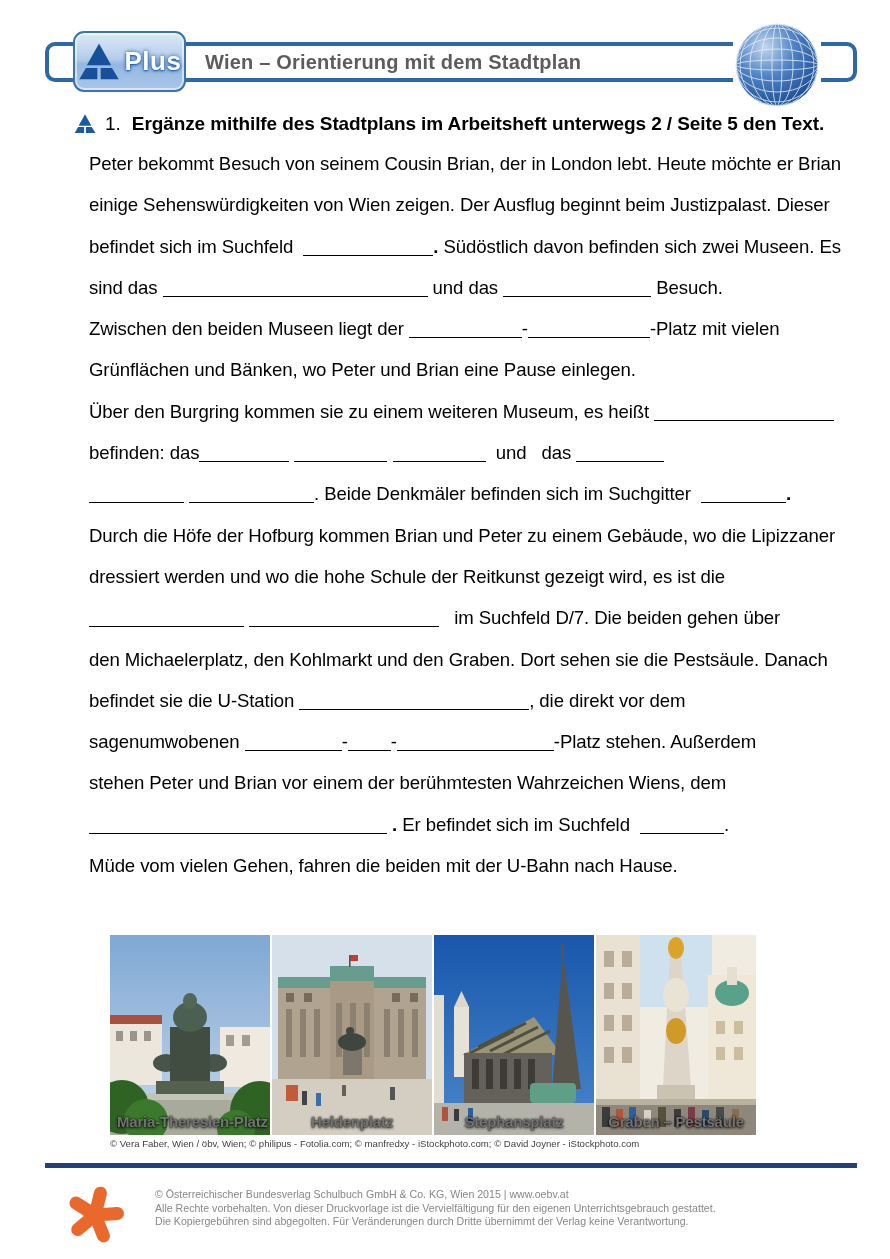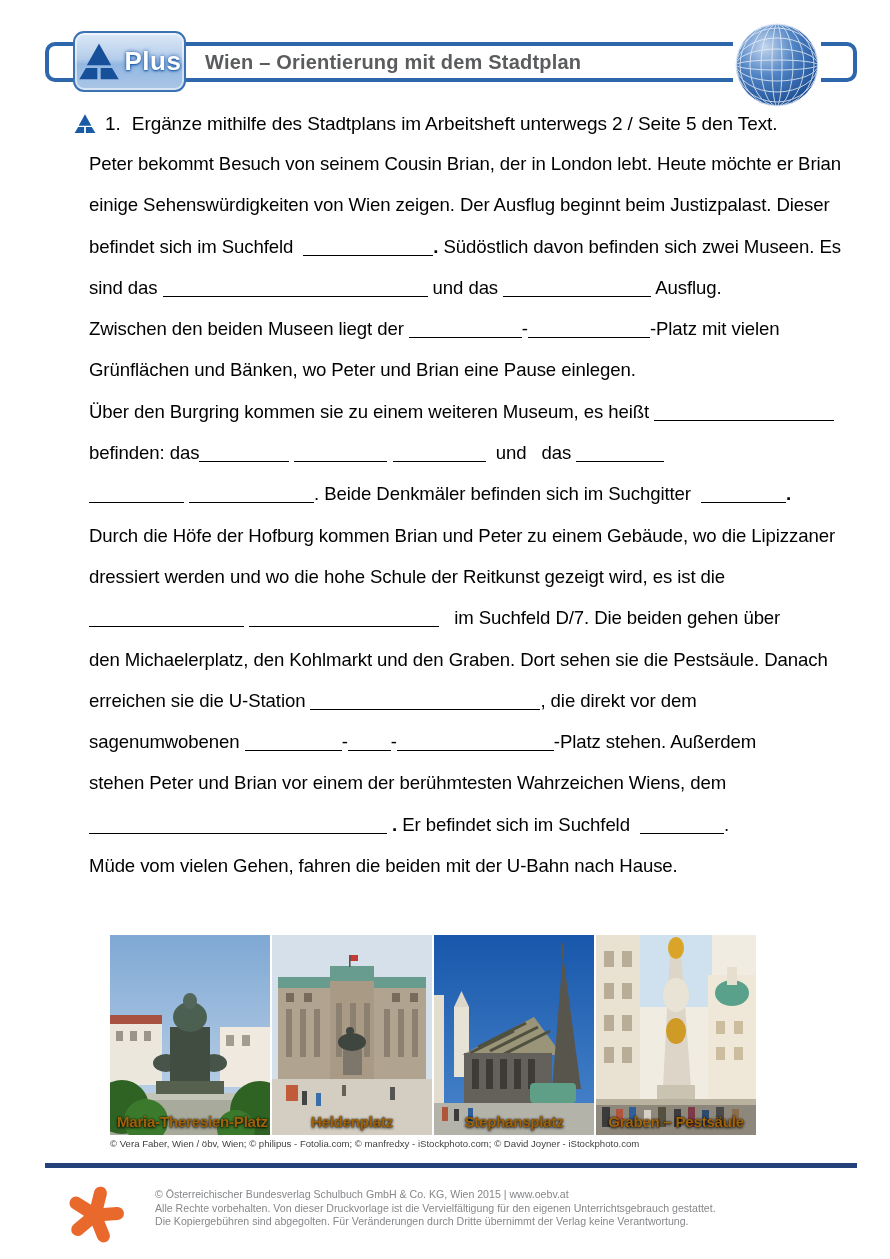--- a/index.html
+++ b/index.html
@@ -36,41 +36,41 @@
   }
   .globe-box svg { width:88px; height:88px; }
 
   
   .task {
     position:absolute; left:74px; top:113px; display:flex; align-items:center;
     font-size:19px; white-space:pre;
   }
   .task svg { width:22px; height:20px; margin-right:9px; }
   .task-num { margin-right:11px; }
-  .task-text { font-weight:normal; letter-spacing:-0.1px; }
+  .task-text { font-weight:bold; letter-spacing:-0.1px; }
 
   
   .body-lines { position:absolute; left:89px; top:143px; width:790px; }
   .line { height:41.3px; line-height:41.3px; font-size:18.6px; white-space:pre; letter-spacing:-0.1px; }
   .blank {
     display:inline-block; height:14px; vertical-align:-3px;
     border-bottom:1.7px solid #000;
   }
   .bseg { font-weight:bold; }
 
   
   .photos {
     position:absolute; left:110px; top:935px; width:646px; height:200px;
     display:flex; gap:2px; background:#fff;
   }
   .photo { position:relative; flex:1 1 0; overflow:hidden; }
   .photo svg { position:absolute; inset:0; width:100%; height:100%; display:block; }
   .caption {
     position:absolute; left:0; right:0; bottom:5px; text-align:center;
-    color:#a16207; font-weight:bold; font-size:15px; letter-spacing:-0.2px;
+    color:#737373; font-weight:bold; font-size:15px; letter-spacing:-0.2px;
     text-shadow:0 1px 3px rgba(0,0,0,.95),0 0 2px rgba(0,0,0,.8);
     margin-top:45px;
   }
   .caption.left { text-align:left; padding-left:7px; }
   .credits {
     position:absolute; left:110px; top:1138px; width:646px; text-align:left;
     font-size:9.6px; color:#3f3f3f;
   }
 
   
@@ -130,31 +130,31 @@
       <polygon points="54,58 54,85 97,85 81,58" fill="#1a5aa4"></polygon>
     </svg>
     <span class="task-num">1.</span>
     <span class="task-text">Ergänze mithilfe des Stadtplans im Arbeitsheft unterwegs 2 / Seite 5 den Text.</span>
   </div>
 
   <div class="body-lines">
       <div class="line"><span>Peter bekommt Besuch von seinem Cousin Brian, der in London lebt. Heute möchte er Brian</span></div>
       <div class="line"><span>einige Sehenswürdigkeiten von Wien zeigen. Der Ausflug beginnt beim Justizpalast. Dieser</span></div>
       <div class="line"><span>befindet sich im Suchfeld  </span><span class="blank" style="width: 130px;"></span><span class="bseg">. </span><span>Südöstlich davon befinden sich zwei Museen. Es</span></div>
-      <div class="line"><span>sind das </span><span class="blank" style="width: 265px;"></span><span> und das </span><span class="blank" style="width: 148px;"></span><span> Ausflug.</span></div>
+      <div class="line"><span>sind das </span><span class="blank" style="width: 265px;"></span><span> und das </span><span class="blank" style="width: 148px;"></span><span> Besuch.</span></div>
       <div class="line"><span>Zwischen den beiden Museen liegt der </span><span class="blank" style="width: 113px;"></span><span>-</span><span class="blank" style="width: 122px;"></span><span>-Platz mit vielen</span></div>
       <div class="line"><span>Grünflächen und Bänken, wo Peter und Brian eine Pause einlegen.</span></div>
       <div class="line"><span>Über den Burgring kommen sie zu einem weiteren Museum, es heißt </span><span class="blank" style="width: 180px;"></span></div>
       <div class="line"><span>befinden: das</span><span class="blank" style="width: 90px;"></span><span> </span><span class="blank" style="width: 93px;"></span><span> </span><span class="blank" style="width: 93px;"></span><span>  und   das </span><span class="blank" style="width: 88px;"></span></div>
       <div class="line"><span class="blank" style="width: 95px;"></span><span> </span><span class="blank" style="width: 125px;"></span><span>. Beide Denkmäler befinden sich im Suchgitter  </span><span class="blank" style="width: 85px;"></span><span class="bseg">.</span></div>
       <div class="line"><span>Durch die Höfe der Hofburg kommen Brian und Peter zu einem Gebäude, wo die Lipizzaner</span></div>
       <div class="line"><span>dressiert werden und wo die hohe Schule der Reitkunst gezeigt wird, es ist die</span></div>
       <div class="line"><span class="blank" style="width: 155px;"></span><span> </span><span class="blank" style="width: 190px;"></span><span>   im Suchfeld D/7. Die beiden gehen über</span></div>
       <div class="line"><span>den Michaelerplatz, den Kohlmarkt und den Graben. Dort sehen sie die Pestsäule. Danach</span></div>
-      <div class="line"><span>erreichen sie die U-Station </span><span class="blank" style="width: 230px;"></span><span>, die direkt vor dem</span></div>
+      <div class="line"><span>befindet sie die U-Station </span><span class="blank" style="width: 230px;"></span><span>, die direkt vor dem</span></div>
       <div class="line"><span>sagenumwobenen </span><span class="blank" style="width: 97px;"></span><span>-</span><span class="blank" style="width: 43px;"></span><span>-</span><span class="blank" style="width: 157px;"></span><span>-Platz stehen. Außerdem</span></div>
       <div class="line"><span>stehen Peter und Brian vor einem der berühmtesten Wahrzeichen Wiens, dem</span></div>
       <div class="line"><span class="blank" style="width: 298px;"></span><span> </span><span class="bseg">. </span><span>Er befindet sich im Suchfeld  </span><span class="blank" style="width: 84px;"></span><span>.</span></div>
       <div class="line"><span>Müde vom vielen Gehen, fahren die beiden mit der U-Bahn nach Hause.</span></div>
     </div>
 
   <div class="photos">
 
     <figure class="photo">
       <svg viewBox="0 0 160 200" preserveAspectRatio="none">

